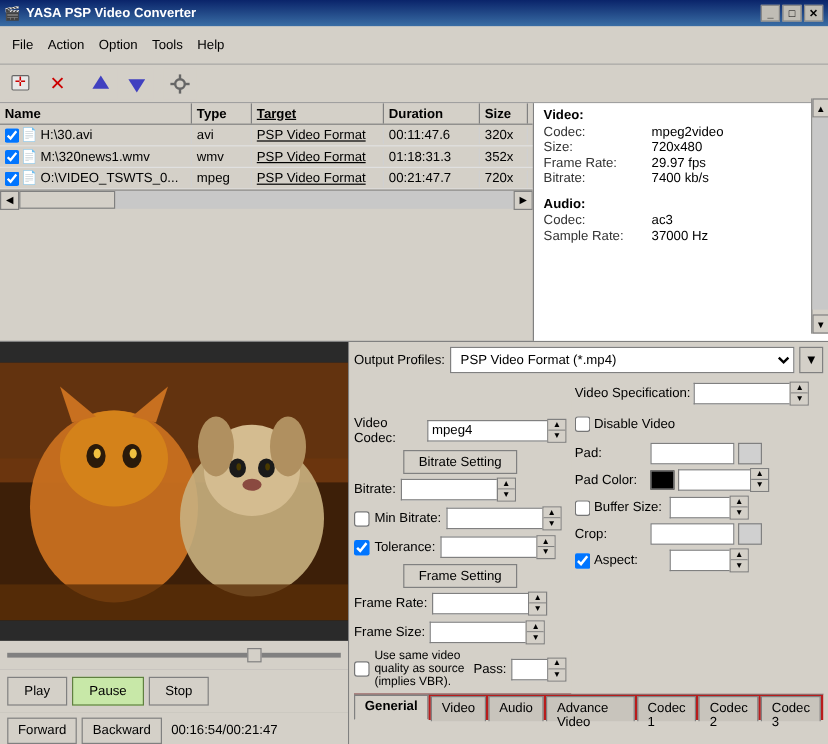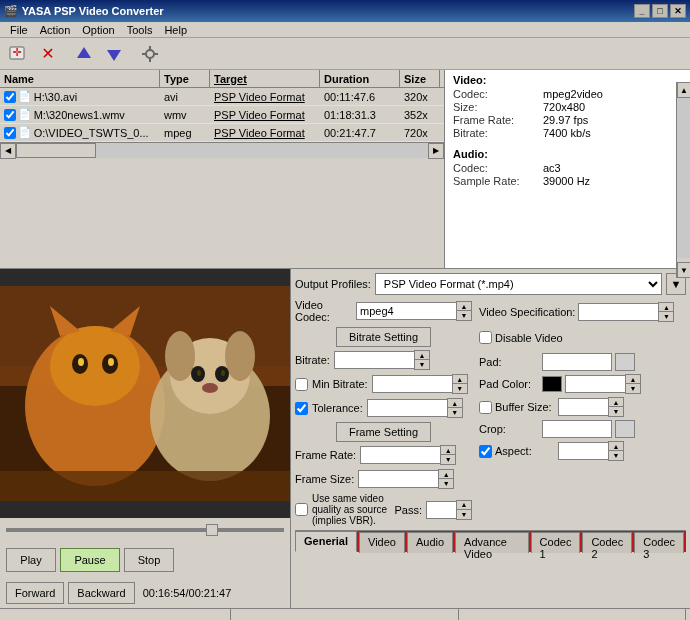--- a/index.html
+++ b/index.html
@@ -24,21 +24,21 @@
       background: #c0bdb5;
       border: 1px solid #888;
       font-size: 9px;
       display: flex; align-items: center; justify-content: center;
       cursor: pointer; color: #000;
     }
 
     
     .menu-bar {
       background: #d4d0c8;
-      height: 16px;
+      height: 32px;
       display: flex;
       align-items: center;
       padding: 0 4px;
       border-bottom: 1px solid #a0a0a0;
     }
     .menu-item {
       padding: 2px 6px;
       cursor: pointer;
       color: #000;
     }
@@ -297,21 +297,21 @@
       font-size: 11px;
       display: block;
       margin: 3px auto;
     }
 
     
     .two-col-settings {
       display: flex;
       gap: 4px;
     }
-    .settings-left { flex: 1; }
+    .settings-left { flex: 1; margin-top: 32px; }
     .settings-right { flex: 0 0 210px; }
 
     .right-settings-box {
       background: #d4d0c8;
       padding: 3px;
     }
     .rs-row {
       display: flex;
       align-items: center;
       margin-bottom: 3px;
@@ -507,21 +507,21 @@
       <span class="info-value">7400 kb/s</span>
     </div>
     <div style="height:8px;"></div>
     <div class="info-section-title">Audio:</div>
     <div class="info-row">
       <span class="info-label">Codec:</span>
       <span class="info-value">ac3</span>
     </div>
     <div class="info-row">
       <span class="info-label">Sample Rate:</span>
-      <span class="info-value">39000 Hz</span>
+      <span class="info-value">37000 Hz</span>
     </div>
 
     <div style="position:absolute; right:0; top:82px; width:14px; height:196px; background:#d4d0c8; border-left:1px solid #808080;">
       <div style="width:14px; height:16px; background:#d4d0c8; border:1px solid #808080; display:flex; align-items:center; justify-content:center; font-size:8px; cursor:pointer;">▲</div>
       <div style="flex:1; background:#c8c8c8; height:160px;"></div>
       <div style="width:14px; height:16px; background:#d4d0c8; border:1px solid #808080; display:flex; align-items:center; justify-content:center; font-size:8px; cursor:pointer; position:absolute; bottom:0;">▼</div>
     </div>
   </div>
 </div>
 

